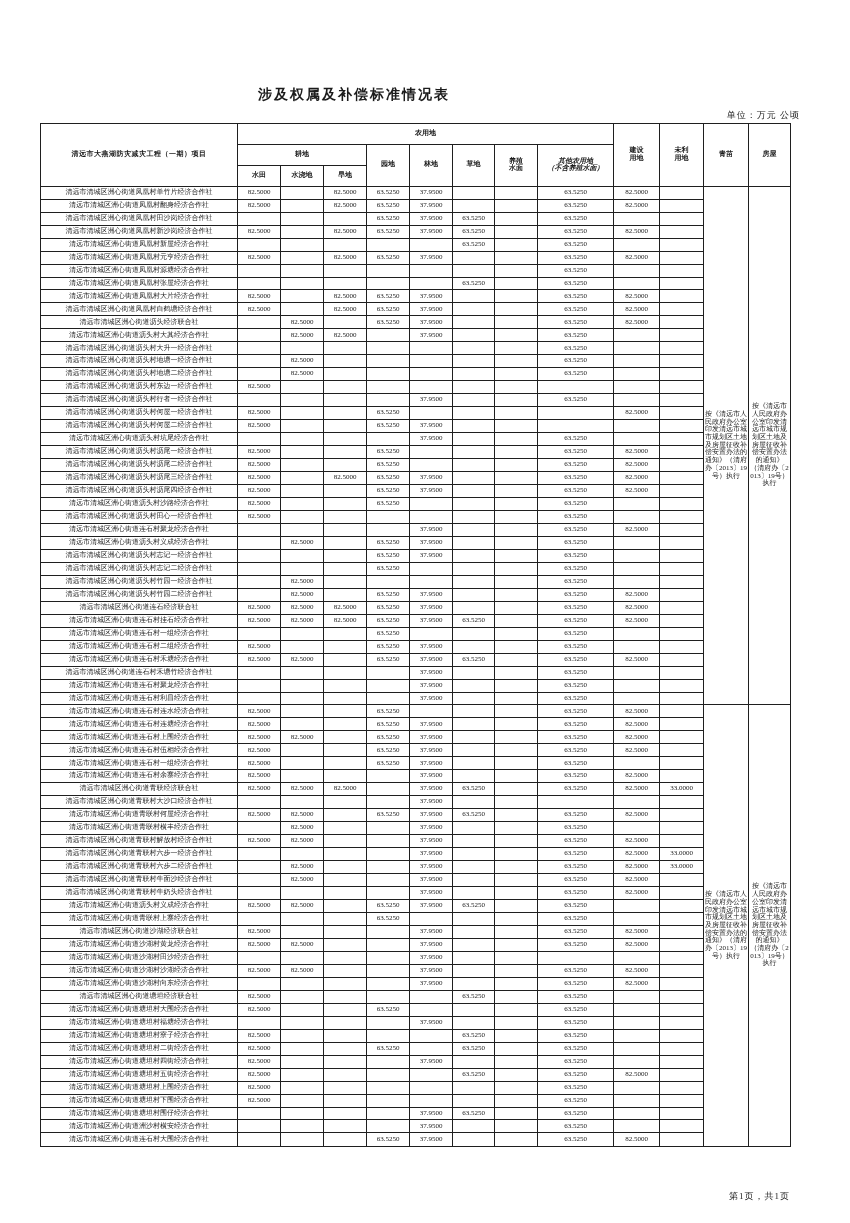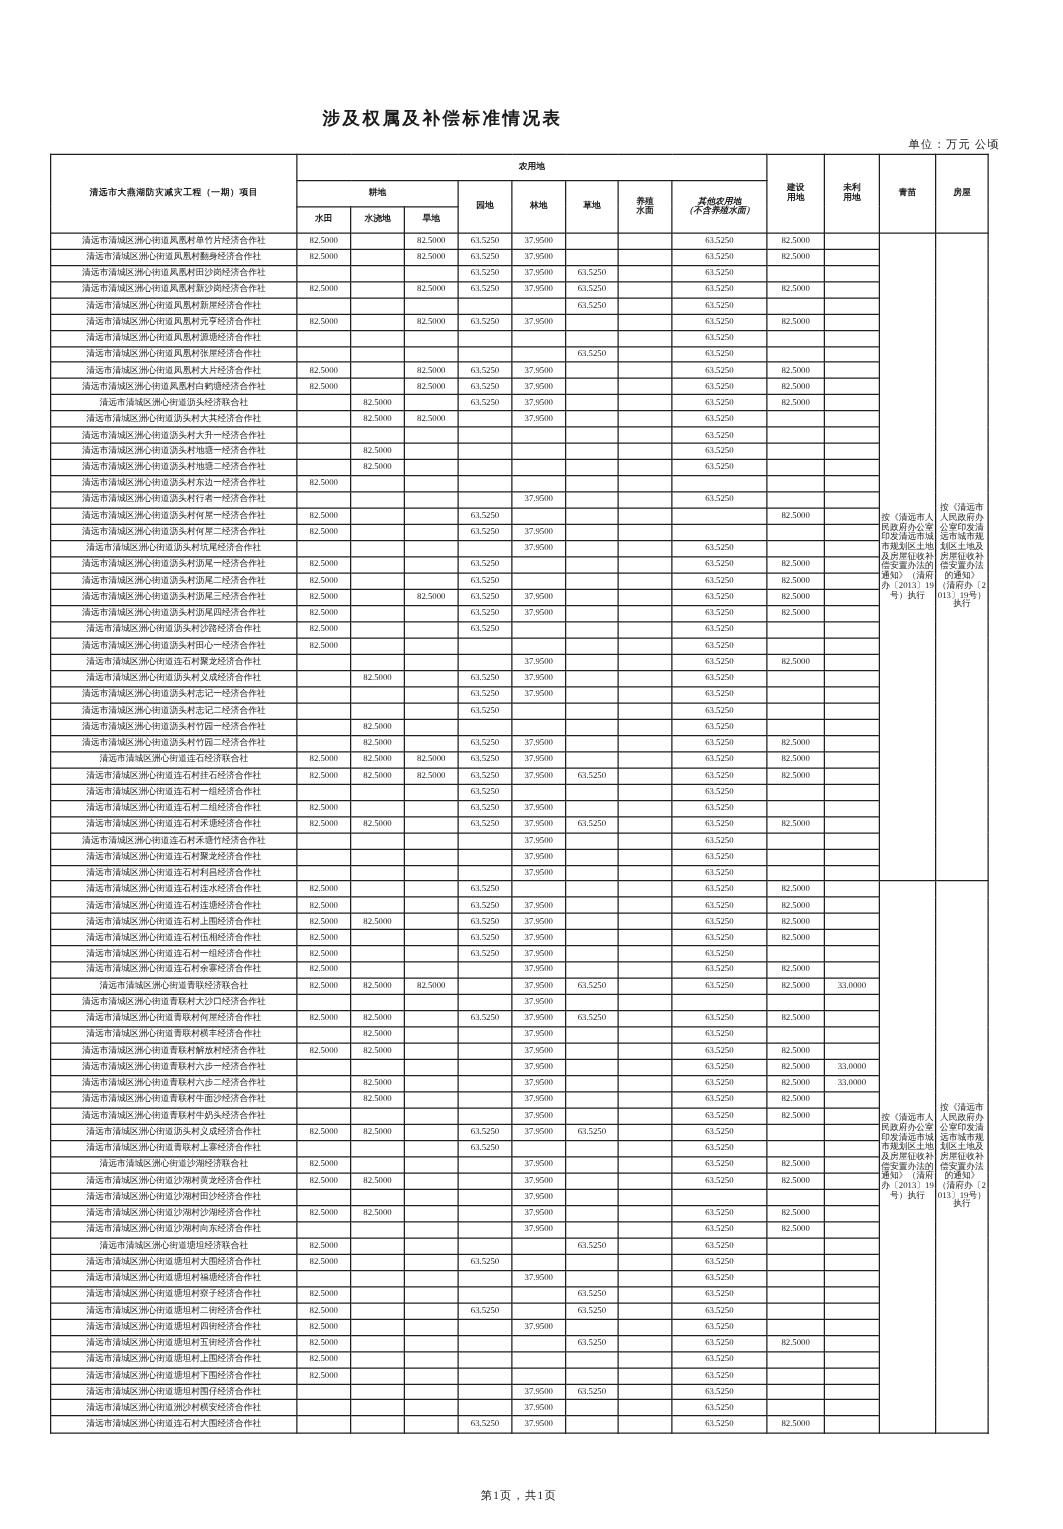--- a/index.html
+++ b/index.html
@@ -38,21 +38,21 @@
   td.name{font-size:7.5px;white-space:nowrap;}
   td.num{font-size:7px;font-weight:500;}
   td.note{
     font-size:7.5px;line-height:1.7;
     padding:2px 5px;
     word-break:break-all;text-align:center;
     vertical-align:middle;
   }
   #page-footer{
     position:absolute;top:1190px;left:40px;width:750px;
-    text-align:center;font-size:9px;letter-spacing:1px;
+    text-align:right;font-size:9px;letter-spacing:1px;
   }
 </style>
 </head>
 <body>
 
 <div id="page">
   <div id="doc-title">涉及权属及补偿标准情况表</div>
   <div id="unit-note">单位：万元 公顷</div>
 
   <table id="main-table">

